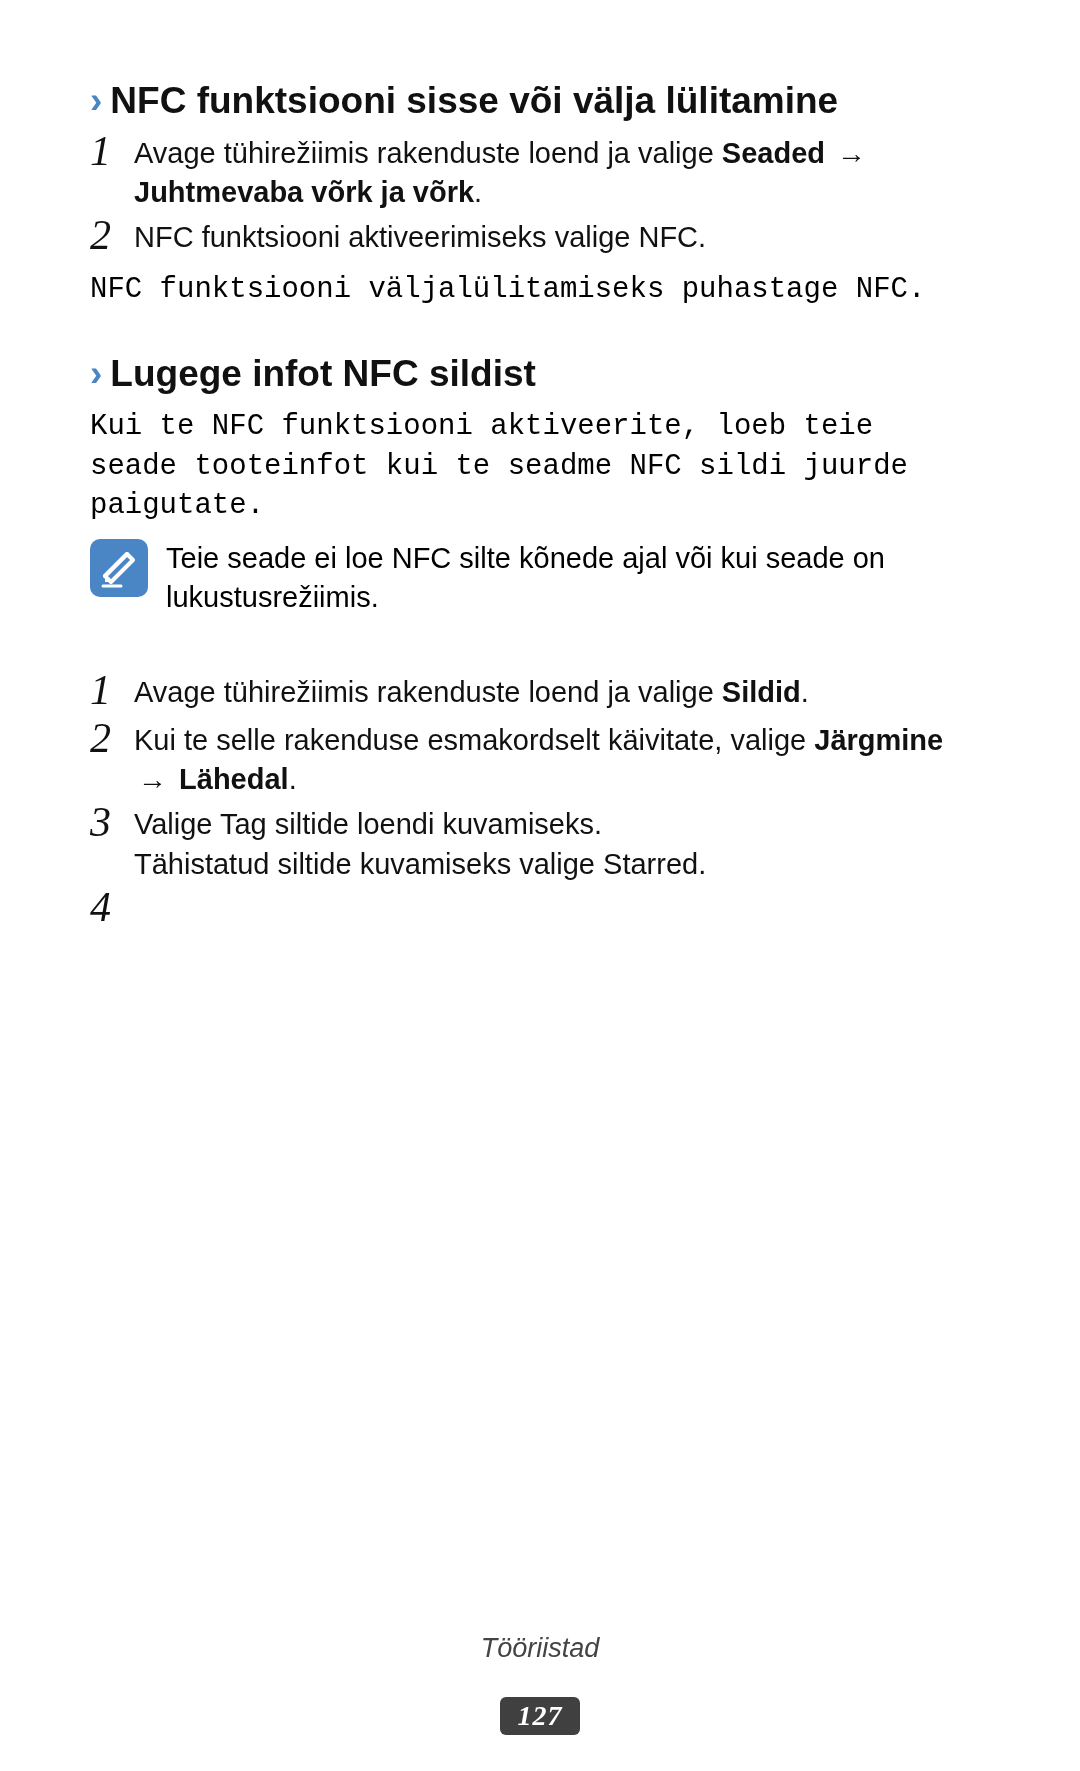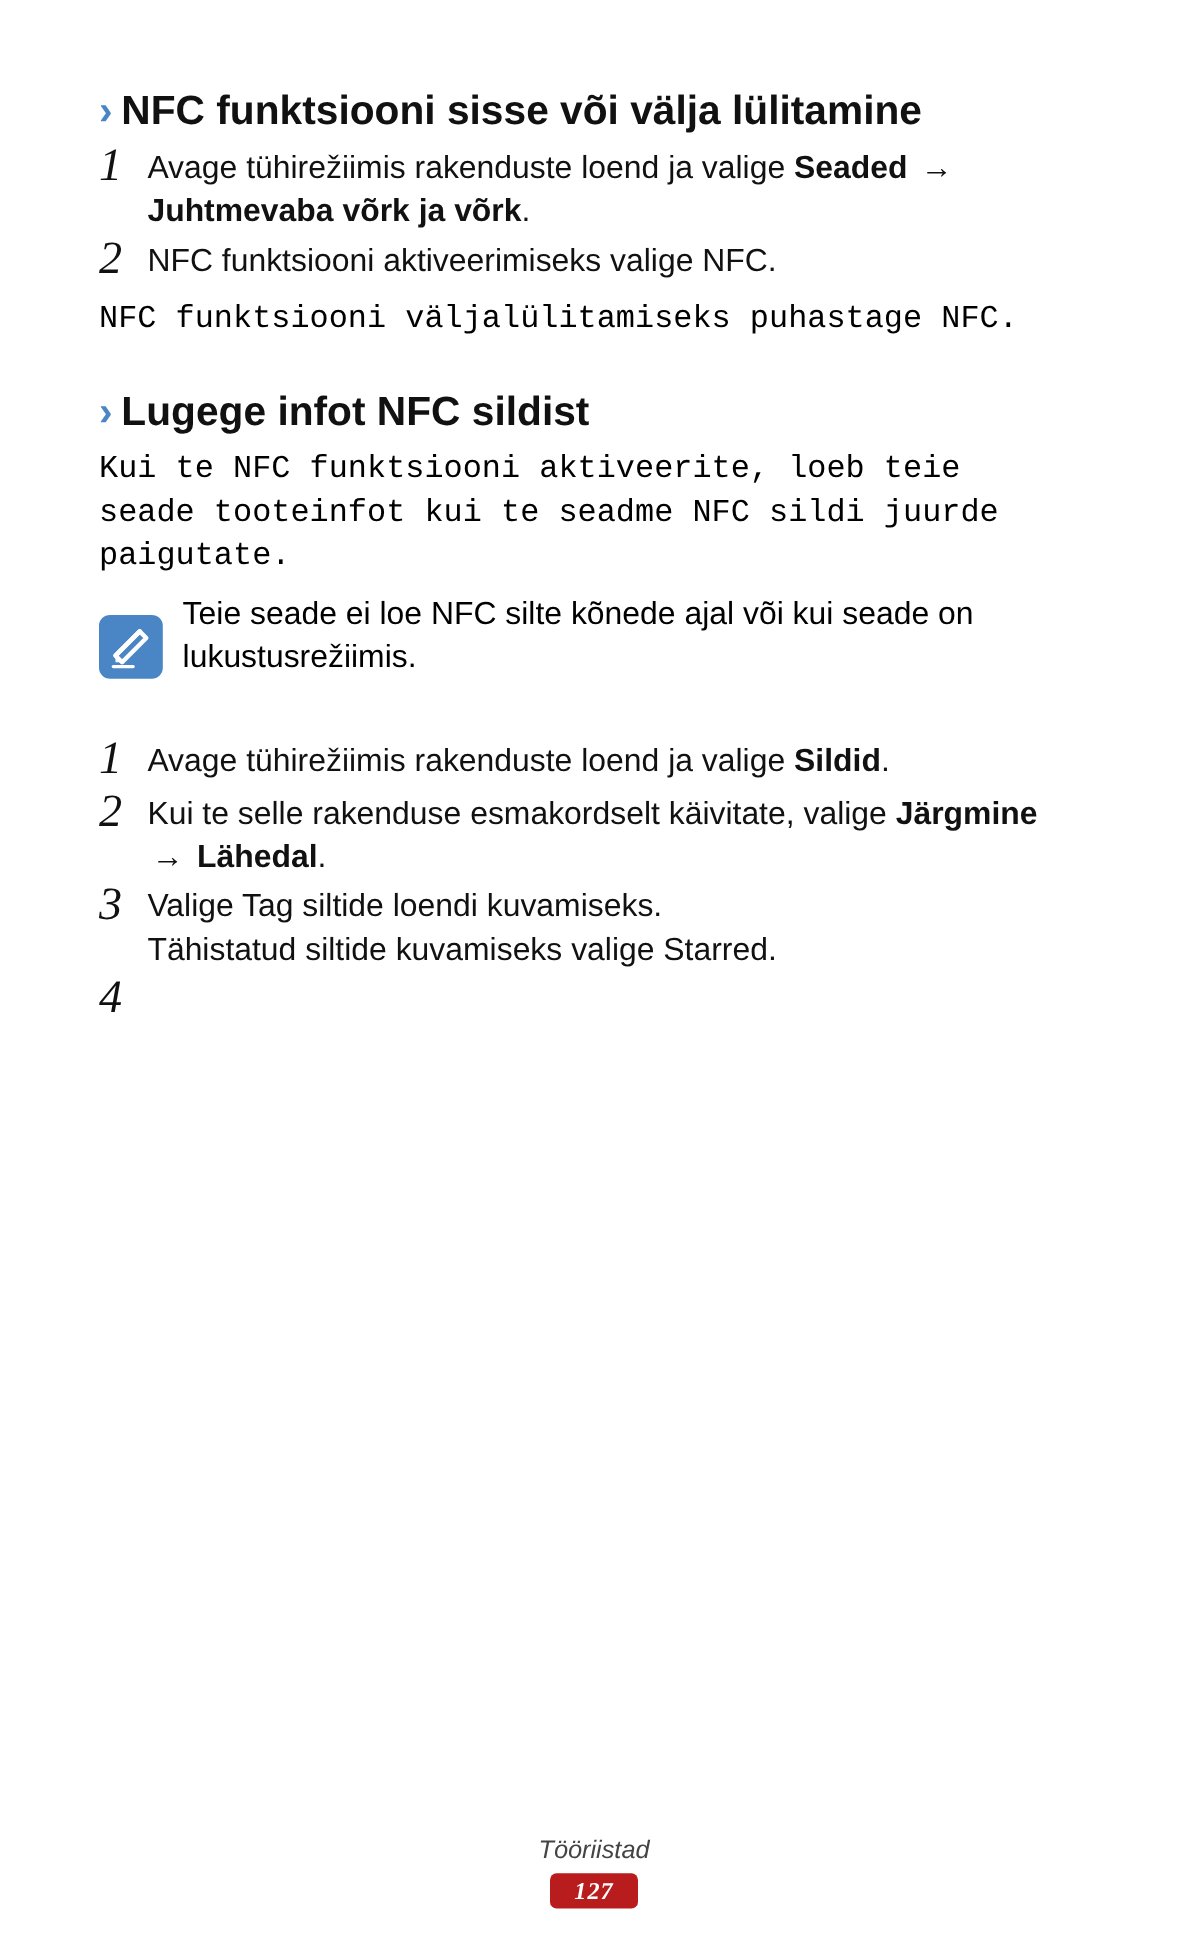--- a/index.html
+++ b/index.html
@@ -56,21 +56,21 @@
     font-size: 29px;
     line-height: 1.35;
     margin: 10px 0 0 0;
     font-family: Liberation Mono, monospace;
   }
   .section-gap {
     height: 44px;
   }
   .note-row {
     display: flex;
-    align-items: flex-end;
+    align-items: flex-start;
     margin-top: 14px;
     margin-bottom: 6px;
   }
   .note-icon-box {
     width: 58px;
     height: 58px;
     border-radius: 10px;
     background: #4a86c5;
     flex: 0 0 58px;
     margin-right: 18px;
@@ -93,37 +93,38 @@
   }
   .footer {
     position: absolute;
     bottom: 36px;
     left: 0;
     width: 100%;
     text-align: center;
   }
   .footer-label {
     font-style: italic;
-    font-size: 23px;
+    font-size: 27px;
     color: #444;
     margin-bottom: 8px;
     font-family: "Myriad Pro", "Segoe UI", Arial, sans-serif;
   }
   .page-number-badge {
     display: inline-block;
     min-width: 60px;
     padding: 3px 10px;
-    background: #b91c1c;
+    background: #404040;
     color: #fff;
     font-style: italic;
     font-weight: 700;
-    font-size: 22px;
+    font-size: 28px;
     border-radius: 6px;
     font-family: "Times New Roman", Times, serif;
     letter-spacing: 1px;
+    margin-top: 25px;
   }
 </style>
 </head>
 <body>
 
 <div class="page">
 
   <h2 class="section-heading">
     <span class="chevron">›</span><span>NFC funktsiooni sisse või välja lülitamine</span>
   </h2>

